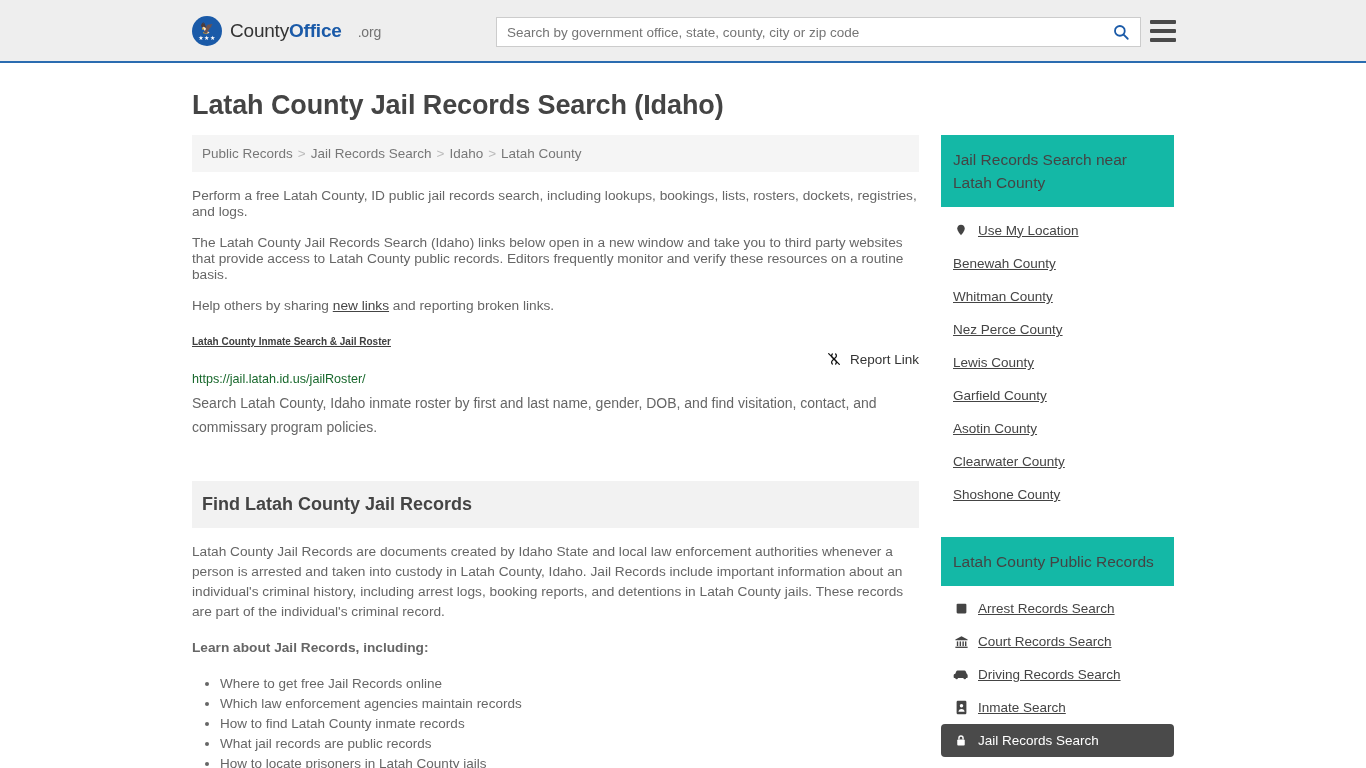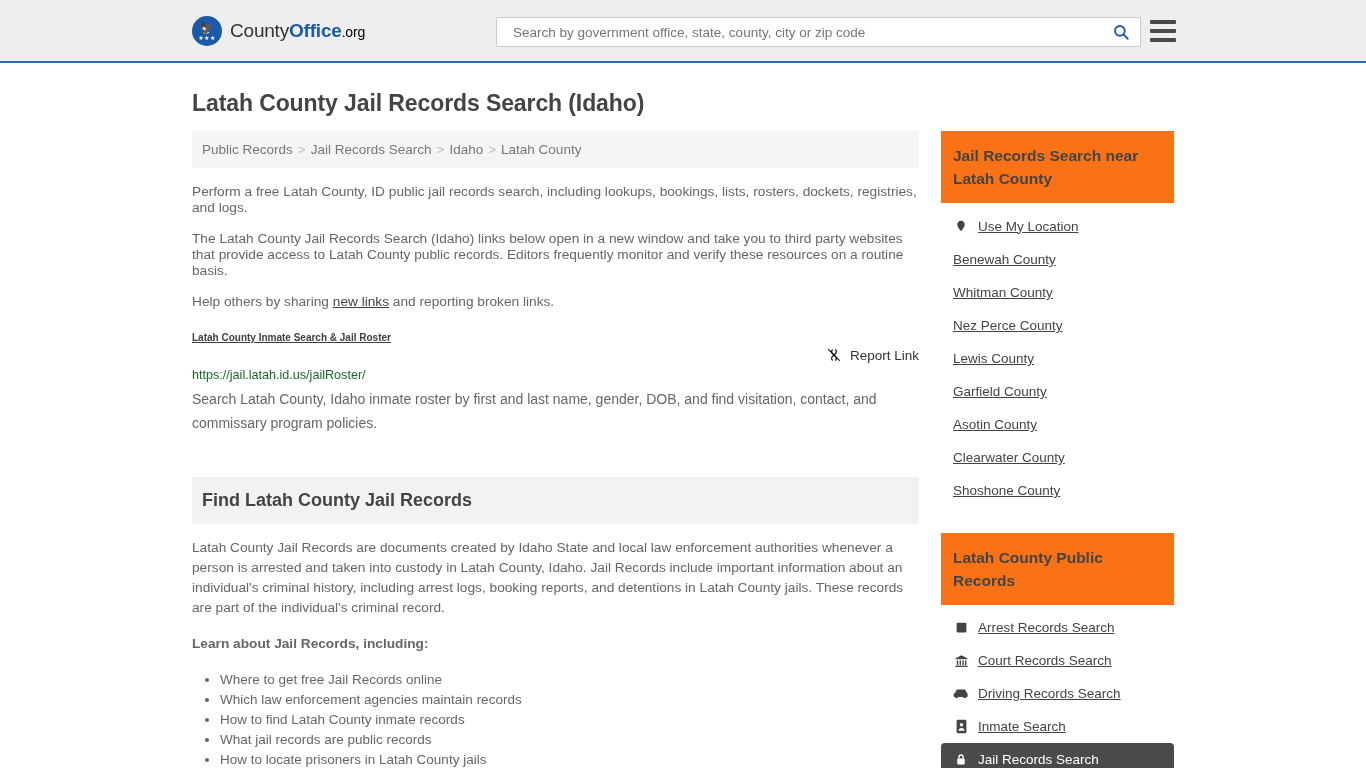--- a/index.html
+++ b/index.html
@@ -55,39 +55,39 @@
   }
   .logo-text {
     margin-left: 8px;
     font-size: 19px;
     color: #333333;
     letter-spacing: -0.2px;
     white-space: nowrap;
   }
   .logo-text .bold-blue { color: #1a5aa8; font-weight: bold; }
   .logo-text .county { color: #333333; }
-  .logo-text .tld { font-size: 14px; color: #000000; }
+  .logo-text .tld { font-size: 14px; color: #737373; margin-left: 16px; }
 
   .search-wrap {
     position: absolute;
     left: 496px;
     top: 17px;
     width: 645px;
     height: 30px;
     display: flex;
     align-items: center;
     background: #ffffff;
     border: 1px solid #cccccc;
   }
   .search-input {
     flex: 1 1 auto;
     border: 0;
     outline: none;
     height: 100%;
-    padding: 0 16px;
+    padding: 0 10px;
     font-size: 13.5px;
     color: #333333;
     font-family: "Liberation Sans", sans-serif;
     background: transparent;
   }
   .search-input::placeholder { color: #757575; }
   .search-btn {
     width: 38px; height: 100%;
     border: 0; background: transparent;
     cursor: pointer;
@@ -109,21 +109,21 @@
   .page {
     width: 1366px;
     padding: 0 192px;
     position: relative;
   }
   .content-row { display: flex; align-items: flex-start; }
   .main-col { width: 727px; flex: 0 0 727px; }
   .side-col { width: 233px; flex: 0 0 233px; margin-left: 22px; }
 
   h1.page-title {
-    font-size: 23px;
+    font-size: 27px;
     font-weight: bold;
     color: #444444;
     margin: 27px 0 14px 0;
     letter-spacing: -0.1px;
   }
 
   .breadcrumb {
     background: #f5f5f5;
     padding: 11px 10px;
     font-size: 13.5px;
@@ -205,24 +205,24 @@
   }
   ul.learn-list li {
     font-size: 13.5px;
     line-height: 20px;
     color: #666666;
     margin-bottom: 0;
   }
 
   
   .side-head {
-    background: #f97316;
+    background: #14b8a6;
     padding: 13px 12px;
     font-size: 15.5px;
-    font-weight: bold;
+    font-weight: normal;
     color: #444444;
     line-height: 23px;
   }
   .side-list { margin-top: 6px; }
   .side-item {
     display: flex; align-items: center;
     padding: 9px 12px;
     font-size: 13.5px;
   }
   .side-item a {

